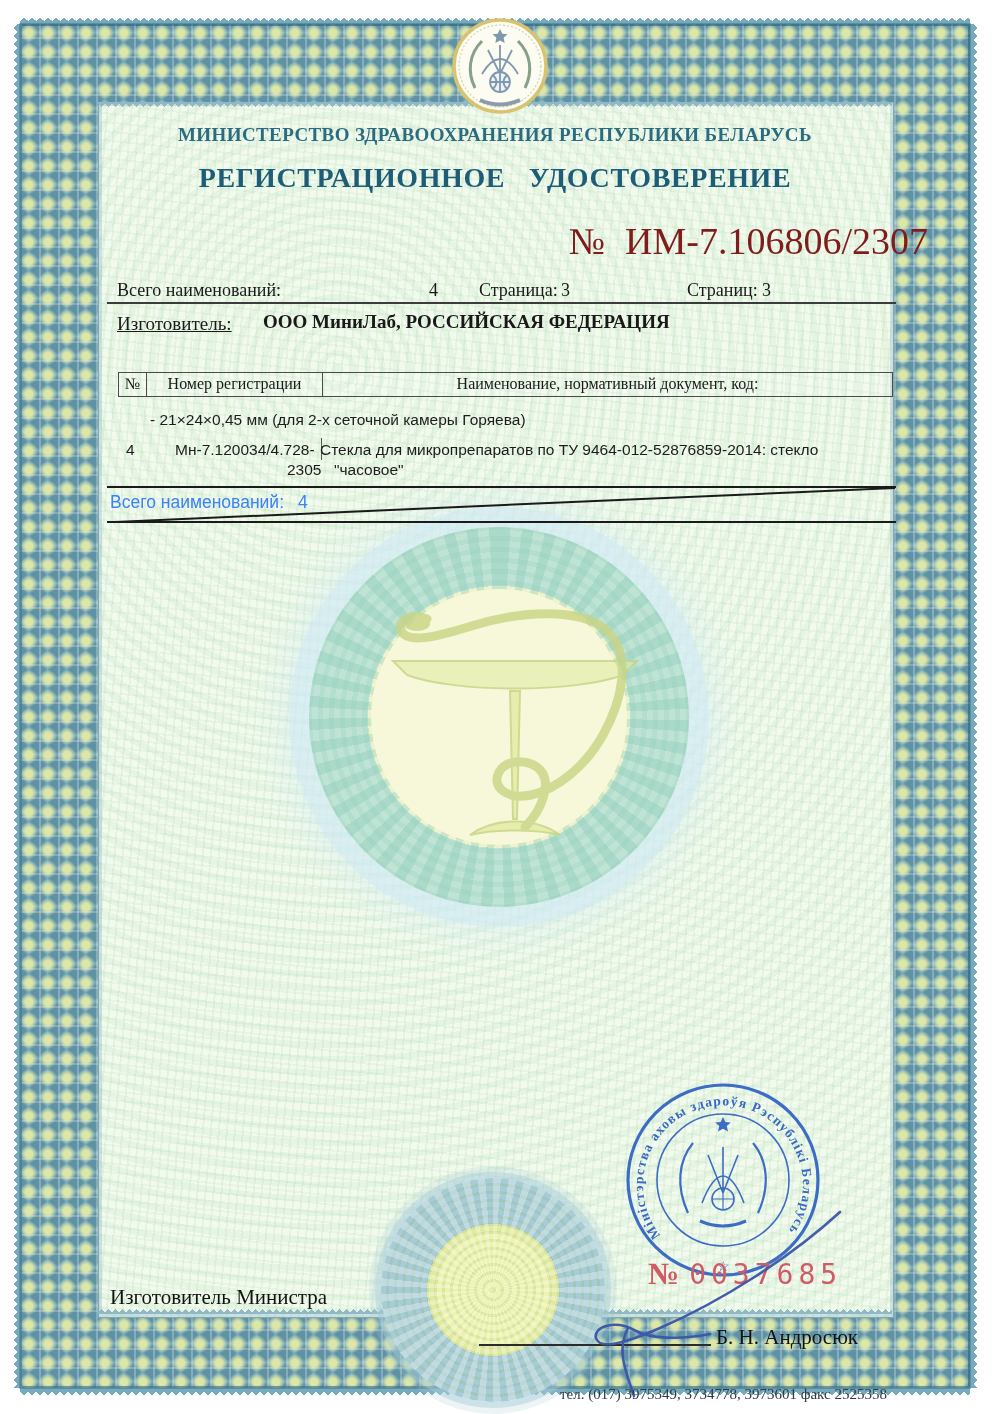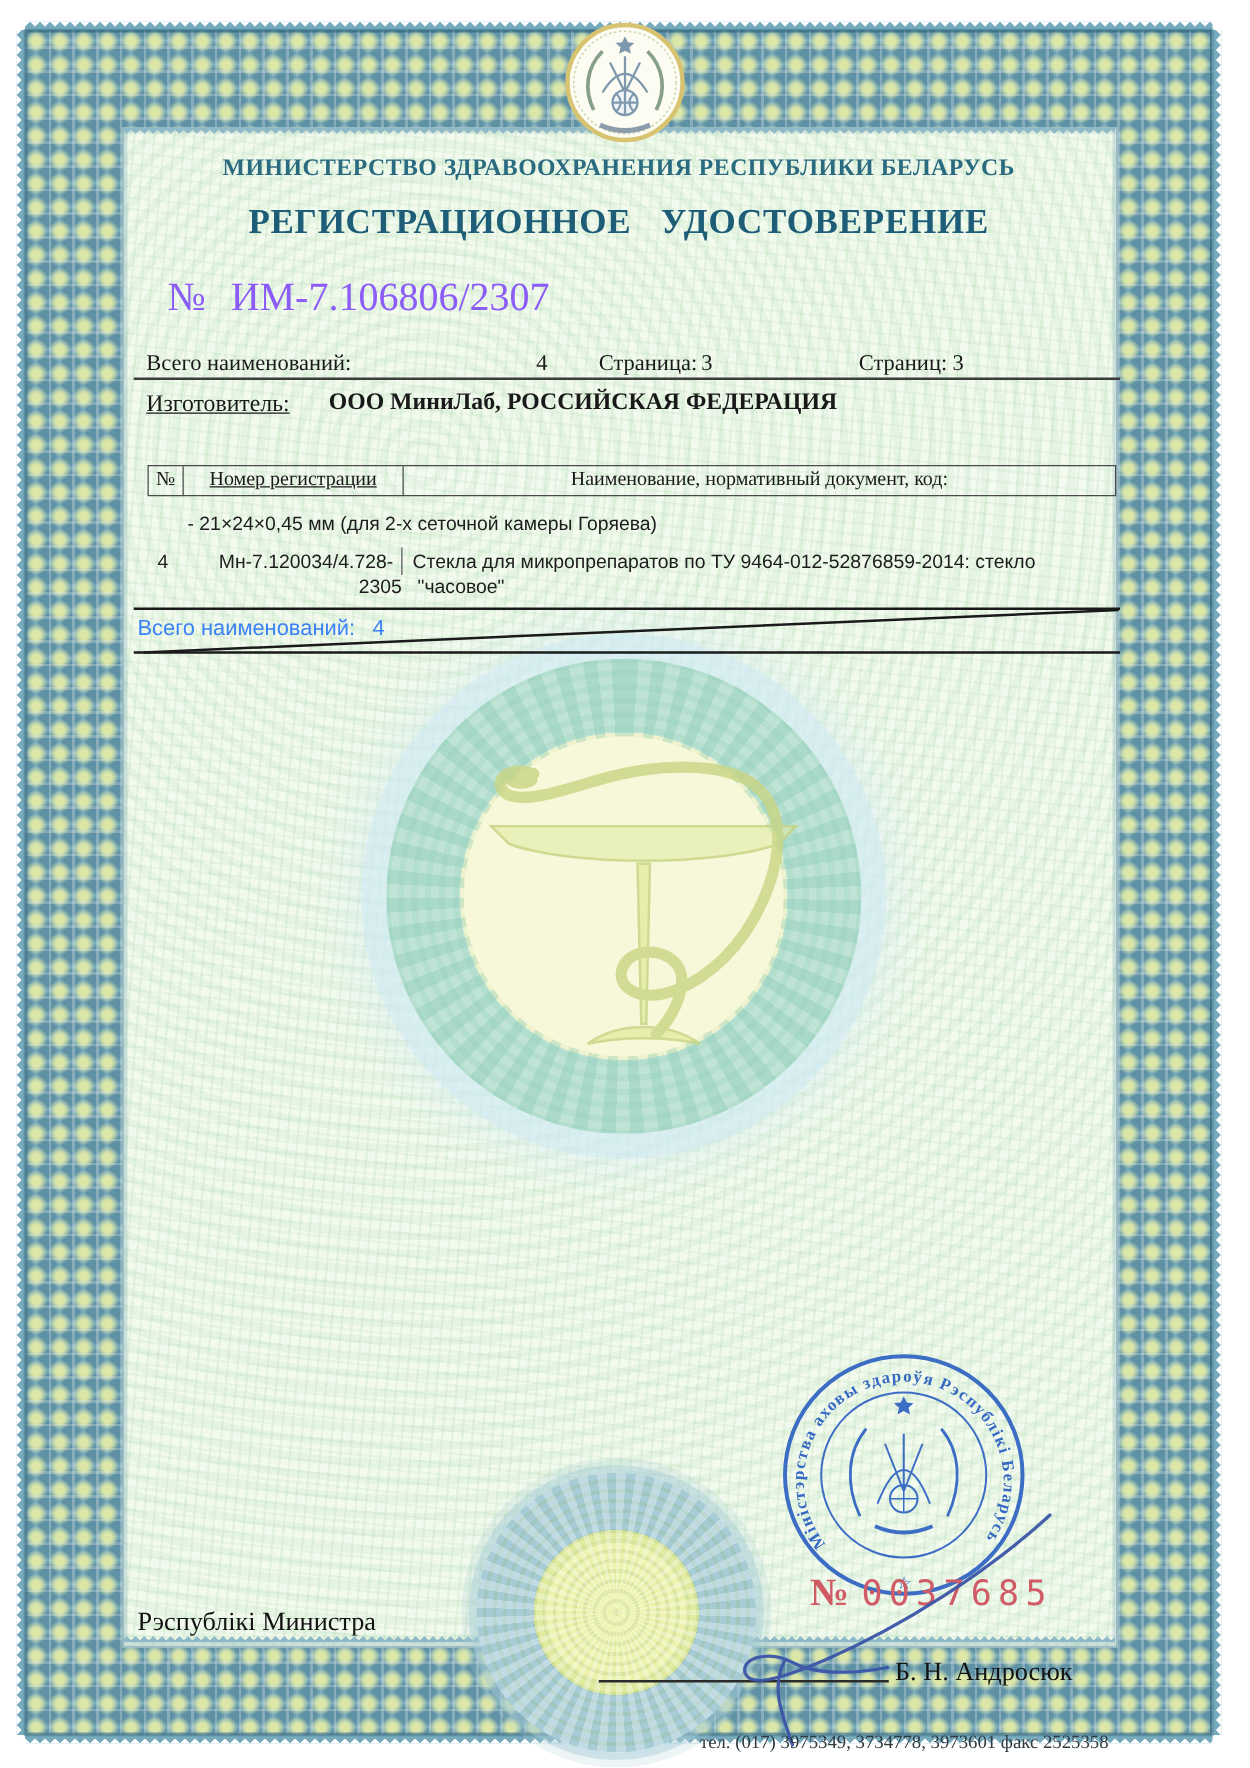--- a/index.html
+++ b/index.html
@@ -58,32 +58,32 @@
       repeating-conic-gradient(rgba(255,255,255,.30) 0 4deg, rgba(0,0,0,0) 4deg 8deg),
       repeating-radial-gradient(circle, rgba(130,170,90,.18) 0 3px, rgba(0,0,0,0) 3px 8px),
       radial-gradient(circle, #edf3ae 0 58px, #e1ebA0 58px 66px, #a7ccd6 66px 112px);
     box-shadow:0 0 0 6px rgba(167,204,214,.45), 0 0 0 12px rgba(167,204,214,.22);}
 
   
   .ministry{left:98px;top:124px;width:794px;text-align:center;font-size:19px;color:#2a6b80;
     letter-spacing:.4px;font-weight:600;}
   .doc-title{left:98px;top:162px;width:794px;text-align:center;font-size:28px;font-weight:bold;
     color:#1d5d78;letter-spacing:.6px;word-spacing:16px;}
-  .number-row{left:98px;top:219px;width:794px;text-align:left;font-size:32px;color:#8b5cf6;
+  .number-row{left:98px;top:219px;width:794px;text-align:right;font-size:38px;color:#7f1d1d;
     transform:translateX(36px);}
   .number-row .pfx{margin-right:20px;}
   .meta{font-size:18px;color:#191919;}
   .hrule{background:#3c3c3c;height:2px;}
   .manu-label{left:117px;top:313px;font-size:19px;text-decoration:underline;}
   .manu-value{left:263px;top:311px;font-size:19px;font-weight:bold;}
 
   .thead{left:118px;top:372px;width:775px;height:25px;display:flex;border:1.5px solid #4a4a4a;
     box-sizing:border-box;font-size:16px;line-height:22px;text-align:center;background:rgba(255,255,255,.08);}
   .thead .c1{width:27px;border-right:1.2px solid #4a4a4a;}
-  .thead .c2{width:175px;border-right:1.2px solid #4a4a4a;text-decoration:underline;}
+  .thead .c2{width:175px;border-right:1.2px solid #4a4a4a;}
   .thead .c3{flex:1;}
 
   .cellline{font-family:"Liberation Sans",sans-serif;font-size:15.5px;color:#1c1c1c;white-space:nowrap;}
   .vdiv{width:1.2px;background:#555;}
 
   .zline{background:#1a1a1a;height:2px;}
   .total-bold{left:110px;top:492px;font-family:"Liberation Sans",sans-serif;font-weight:normal;
     font-size:17.5px;color:#3b82f6;}
   .total-bold .v{margin-left:14px;}
 
@@ -161,21 +161,21 @@
   <div class="thead abs" style="left:118px;top:372px;">
     <div class="c1">№</div>
     <div class="c2">Номер регистрации</div>
     <div class="c3">Наименование, нормативный документ, код:</div>
   </div>
 
   <div class="abs cellline" style="left:150px;top:411px;">- 21×24×0,45 мм (для 2-х сеточной камеры Горяева)</div>
   <div class="abs cellline" style="left:126px;top:441px;">4</div>
   <div class="abs cellline" style="left:175px;top:441px;">Мн-7.120034/4.728-</div>
   <div class="abs vdiv" style="left:321px;top:438px;height:22px;"></div>
-  <div class="abs cellline" style="left:330px;top:441px;">Стекла для микропрепаратов по ТУ 9464-012-52876859-2014: стекло</div>
+  <div class="abs cellline" style="left:320px;top:441px;">Стекла для микропрепаратов по ТУ 9464-012-52876859-2014: стекло</div>
   <div class="abs cellline" style="left:287px;top:461px;">2305</div>
   <div class="abs cellline" style="left:334px;top:461px;">"часовое"</div>
 
   <div class="abs zline" style="left:107px;top:486px;width:789px;"></div>
   <div class="abs zline" style="left:107px;top:521px;width:789px;"></div>
   <svg class="abs" style="left:107px;top:486px;" width="789" height="38">
     <line x1="788" y1="2" x2="8" y2="36" stroke="#1a1a1a" stroke-width="2"></line>
   </svg>
   <div class="abs total-bold">
     <span>Всего наименований:</span><span class="v">4</span>
@@ -202,21 +202,21 @@
     <text font-family="Liberation Serif, serif" font-size="13.5" font-weight="bold" fill="#2e62c2" letter-spacing="1.2" opacity="0.95">
       <textPath href="#ringpath" startOffset="2">Міністэрства аховы здароўя Рэспублікі Беларусь</textPath>
     </text>
     <text x="99" y="196" font-size="14" fill="#2e62c2">☆</text>
   </svg>
 
   <div class="abs serial">
     <span class="pfx">№</span><span class="digits">0037685</span>
   </div>
 
-  <div class="abs post">Рэспублікі Министра</div>
+  <div class="abs post">Изготовитель Министра</div>
   <div class="abs sig-line"></div>
   <div class="abs sig-name">Б. Н. Андросюк</div>
   <svg class="abs" style="left:540px;top:1190px;" width="320" height="215" viewBox="0 0 320 215">
     <g stroke="#3b55a8" stroke-width="2.6" fill="none" stroke-linecap="round" opacity="0.95">
       <path d="M300 22 C250 68 180 112 120 138 C92 150 60 162 56 148 C53 136 76 130 94 140 C110 149 140 150 170 144"></path>
       <path d="M88 138 C76 160 86 182 94 206"></path>
     </g>
   </svg>
 
   <div class="abs phone">тел. (017) 3975349, 3734778, 3973601 факс 2525358</div>

